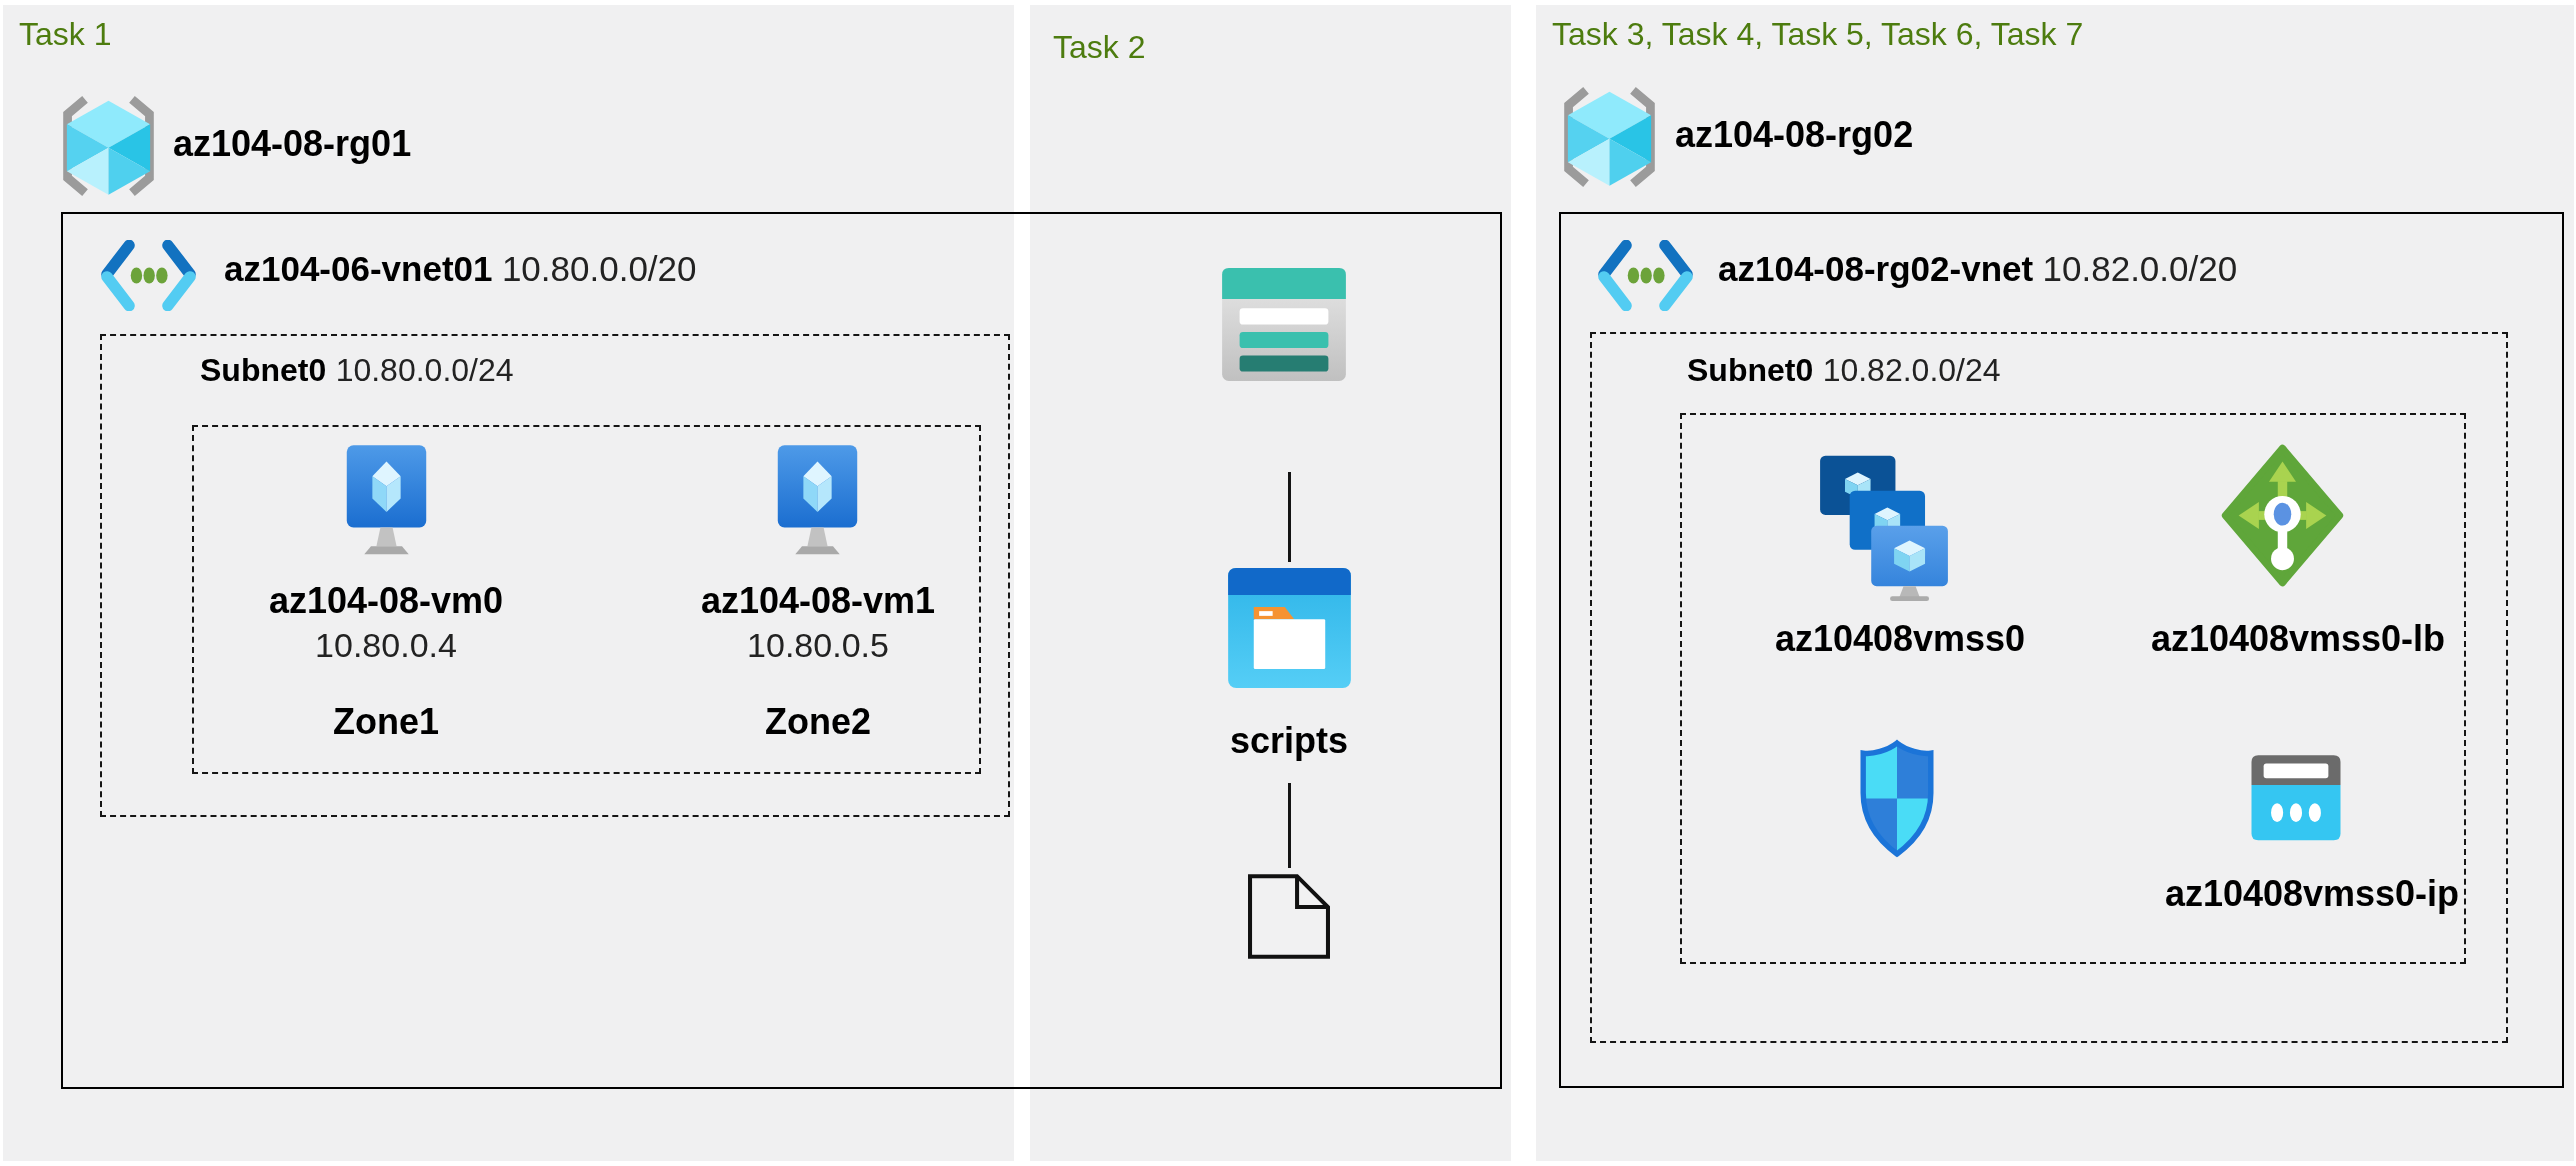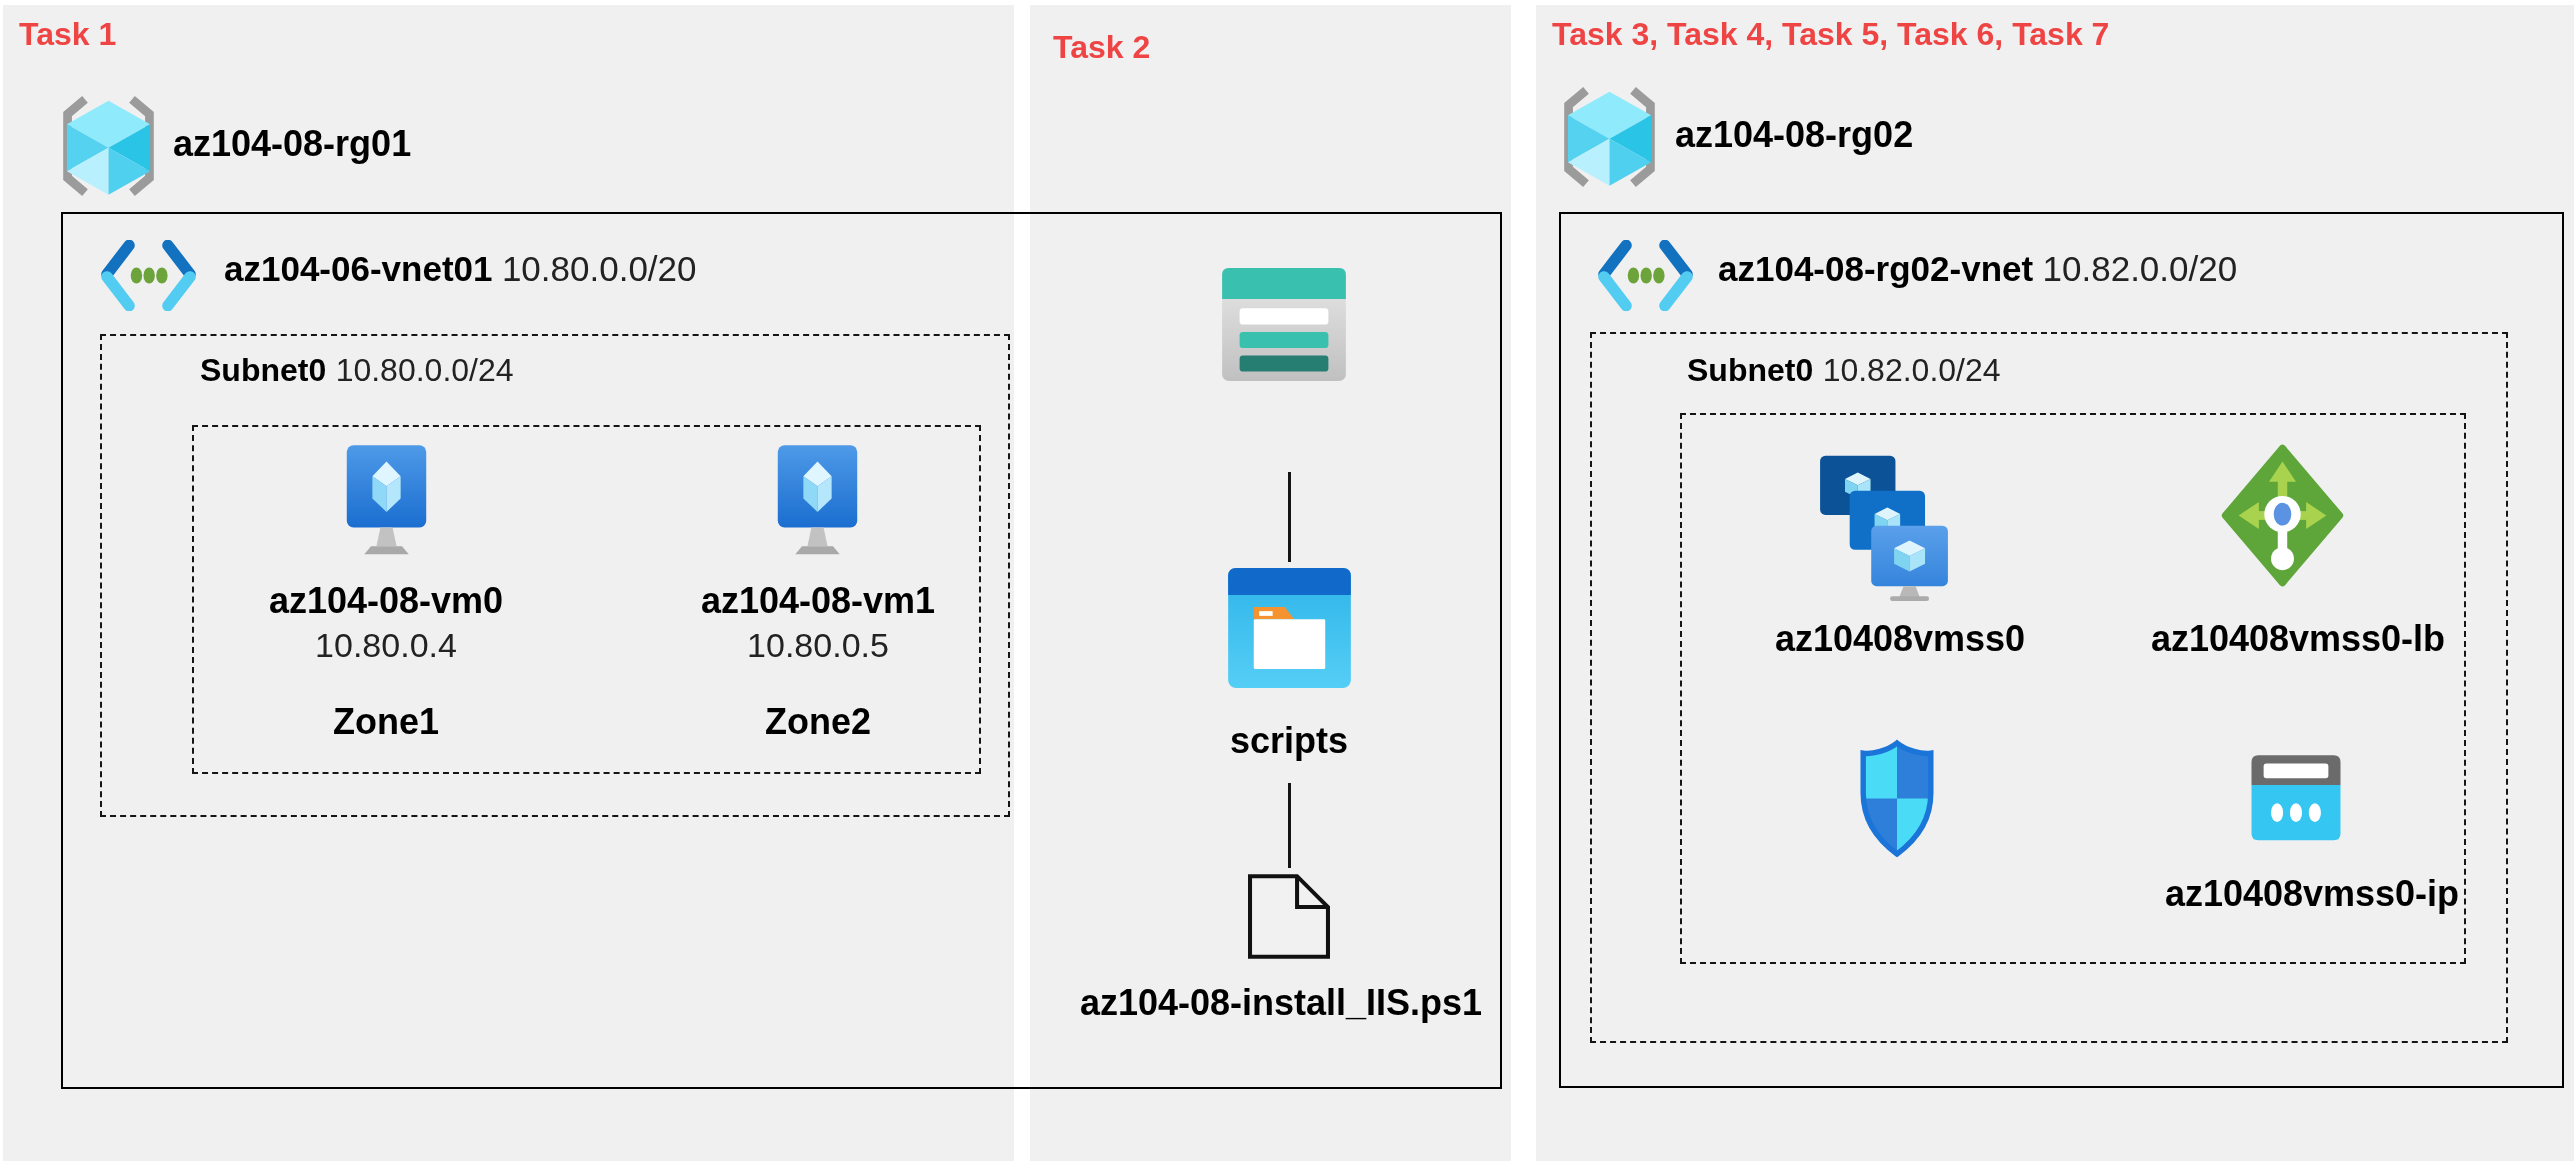--- a/index.html
+++ b/index.html
@@ -5,21 +5,21 @@
   html,body { margin:0; padding:0; background:#ffffff; }
   .canvas {
     position:relative; width:2576px; height:1166px; background:#ffffff;
     font-family:"Liberation Sans", sans-serif; overflow:hidden;
   }
   .panel { position:absolute; top:5.4px; height:1156px; background:#F0F0F1; }
   #panel-1 { left:2.7px;    width:1011px; }
   #panel-2 { left:1030px; width:481px;  }
   #panel-3 { left:1536px; width:1038px; }
 
-  .hdr { position:absolute; font-size:32px; font-weight:bold; color:#ef4444; white-space:nowrap; }
+  .hdr { position:absolute; font-size:32px; font-weight:normal; color:#4d7c0f; white-space:nowrap; }
   #hdr-1 { left:19px;   top:16px; }
   #hdr-2 { left:1053px; top:21.6px;margin-top:7px; }
   #hdr-3 { left:1552px; top:16px; }
 
   .box-solid  { position:absolute; border:2.7px solid #000000; box-sizing:border-box; }
   .box-dashed { position:absolute; border:2.7px dashed #151515; box-sizing:border-box; }
 
   #boxA { left:61px;   top:212px; width:1441px; height:877px; }
   #boxB { left:1559px; top:212px; width:1005px; height:876px; }
 
@@ -198,21 +198,20 @@
   <div class="lbl cx" id="scr-lbl">scripts</div>
 
   <div class="conn" id="conn-2"></div>
 
   <div class="icon" id="file-icon">
     <svg width="86" height="89" viewBox="0 0 128 132">
       <path d="M 6 6 H 76 L 122 52 V 126 H 6 Z" fill="#F1F1F2" stroke="#111111" stroke-width="6" stroke-linejoin="miter"></path>
       <path d="M 76 6 V 52 H 122" fill="none" stroke="#111111" stroke-width="6"></path>
     </svg>
   </div>
-  <div class="lbl cx" id="file-lbl">az104-08-install_IIS.ps1</div>
 
   <div class="icon" id="rg2-icon">
     <svg width="101" height="104" viewBox="0 0 150 155">
       <path d="M 40 8 L 14 30 L 14 125 L 40 147" fill="none" stroke="#9B9B9B" stroke-width="13"></path>
       <path d="M 110 8 L 136 30 L 136 125 L 110 147" fill="none" stroke="#9B9B9B" stroke-width="13"></path>
       <polygon points="75,10 137,45 75,80 13,45" fill="#8FEAFC"></polygon>
       <polygon points="137,45 137,115 75,80" fill="#29C4E6"></polygon>
       <polygon points="13,45 75,80 13,115" fill="#55D2F0"></polygon>
       <polygon points="13,115 75,80 75,150" fill="#B8F1FD"></polygon>
       <polygon points="75,80 137,115 75,150" fill="#4FD0EE"></polygon>

